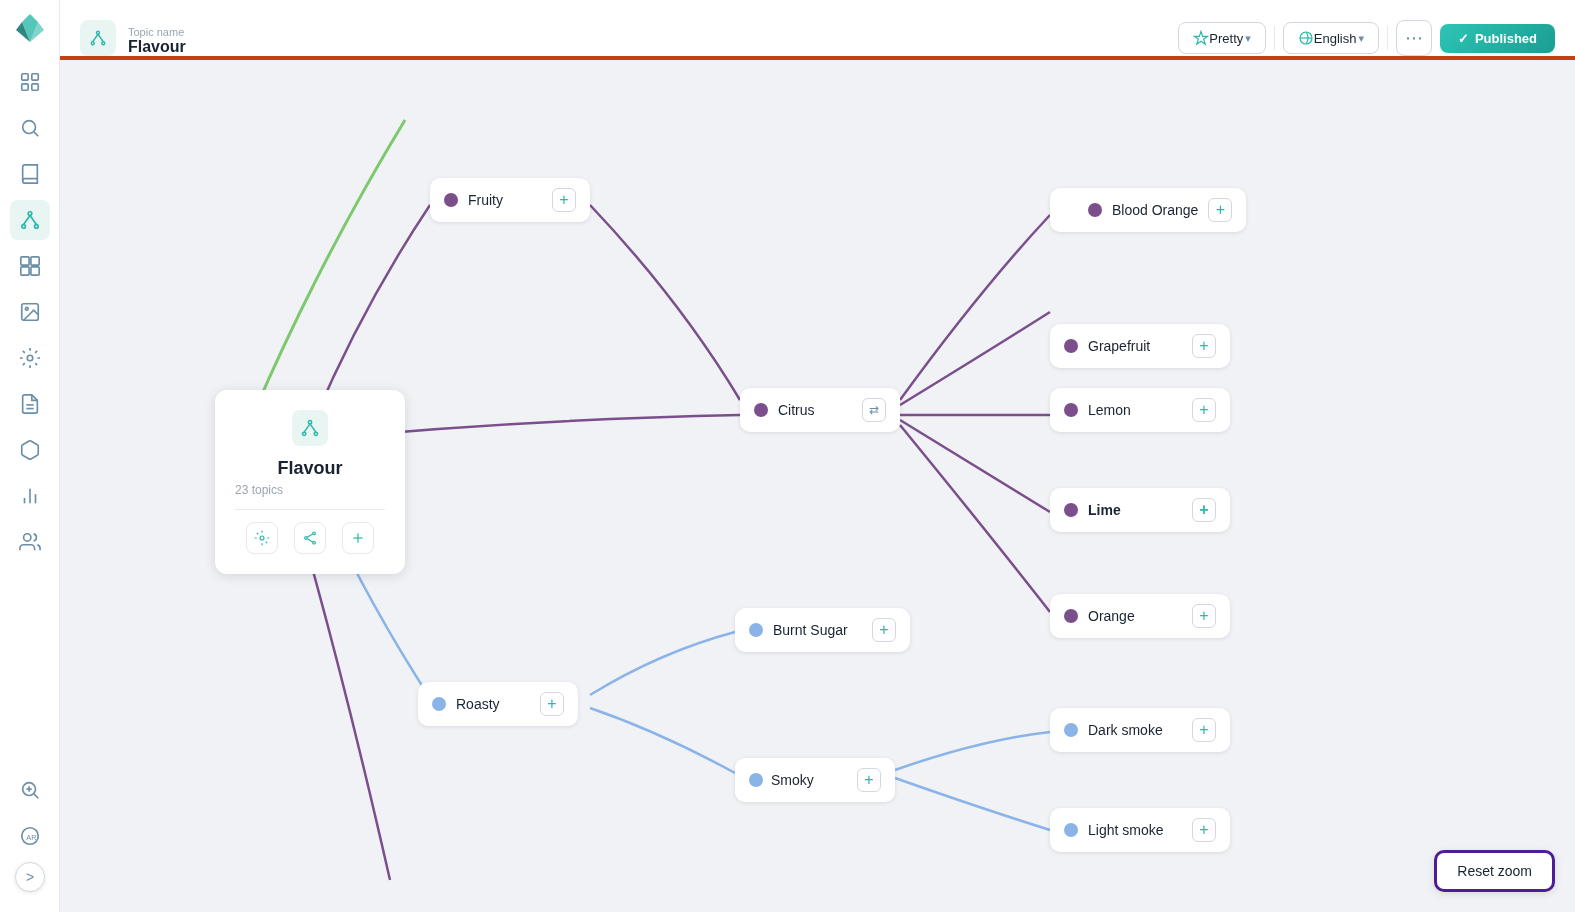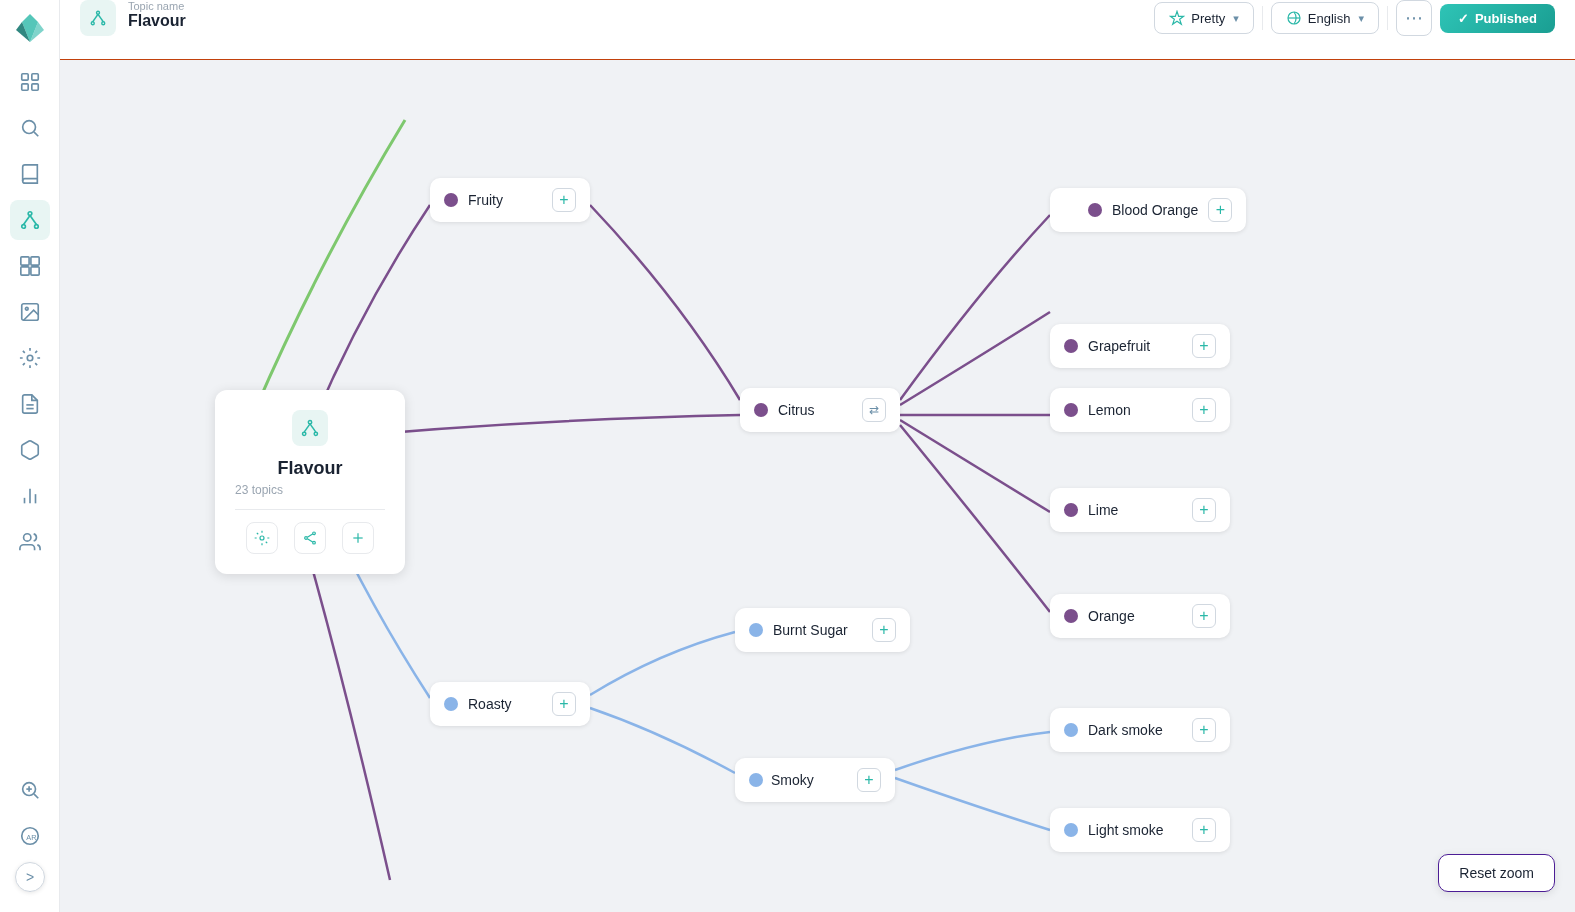--- a/index.html
+++ b/index.html
@@ -17,34 +17,34 @@
     .sidebar-icon {
       width: 40px; height: 40px; border-radius: 8px; display: flex; align-items: center; justify-content: center;
       cursor: pointer; color: #6b8fa8; font-size: 18px;
     }
     .sidebar-icon.active { background: #e8f5f3; color: #2ab8a8; }
     .sidebar-icon svg { width: 22px; height: 22px; }
 
     
     #header {
       position: fixed; left: 60px; top: 0; right: 0; height: 60px;
-      background: #fff; border-bottom: 1px solid #c2410c;
-      display: flex; align-items: flex-start; padding: 0 20px; z-index: 100;
+      background: #fff; border-bottom: 4px solid #c2410c;
+      display: flex; align-items: flex-end; padding: 0 20px; z-index: 100;
     }
     .header-topic-icon {
       width: 36px; height: 36px; background: #e8f5f3; border-radius: 8px;
       display: flex; align-items: center; justify-content: center; margin-right: 12px;
       color: #2ab8a8; font-size: 16px;
     }
     .header-topic-info { flex: 1; }
     .header-topic-label { font-size: 11px; color: #9aa5b1; }
     .header-topic-name { font-size: 16px; font-weight: 600; color: #1a2332; }
     .header-controls { display: flex; align-items: center; gap: 8px; }
     .header-btn {
-      display: flex; align-items: center; gap: 6px; padding: 7px 14px;
+      display: flex; align-items: center; padding: 7px 14px;
       border: 1px solid #d1d8e0; border-radius: 8px; background: #fff;
       font-size: 13px; color: #1a2332; cursor: pointer;
     }
     .header-btn svg { width: 16px; height: 16px; color: #2ab8a8; }
     .header-divider { width: 1px; height: 24px; background: #e8eaed; }
     .header-dots {
       width: 36px; height: 36px; border-radius: 8px; border: 1px solid #d1d8e0;
       display: flex; align-items: center; justify-content: center; cursor: pointer; background: #fff;
       color: #6b8fa8; font-size: 18px;
     }
@@ -99,21 +99,21 @@
     }
 
     
     #connections {
       position: absolute; top: 0; left: 0; width: 100%; height: 100%; pointer-events: none;
     }
 
     
     .reset-zoom {
       position: fixed; bottom: 20px; right: 20px;
-      background: #fff; border: 1px solid #4c1d95; border-radius: 10px;
+      background: #fff; border: 3px solid #4c1d95; border-radius: 10px;
       padding: 10px 20px; font-size: 14px; font-weight: 500; color: #1a2332;
       cursor: pointer; box-shadow: 0 2px 8px rgba(0,0,0,0.1);
     }
 
     
     .sidebar-expand {
       position: fixed; bottom: 20px; left: 15px; width: 30px; height: 30px;
       background: #fff; border: 1px solid #d1d8e0; border-radius: 50%;
       display: flex; align-items: center; justify-content: center; cursor: pointer;
       color: #6b8fa8; font-size: 14px; box-shadow: 0 1px 4px rgba(0,0,0,0.1); z-index: 200;
@@ -352,21 +352,21 @@
     <span class="node-label">Fruity</span>
     <div class="node-add">+</div>
   </div>
 
   <div class="node-card" style="left:680px; top:328px; min-width:160px;">
     <div class="node-dot" style="background:#7b4f8c;"></div>
     <span class="node-label">Citrus</span>
     <div class="node-expand">⇄</div>
   </div>
 
-  <div class="node-card" style="left:370px; top:622px; min-width:160px;">
+  <div class="node-card" style="left:358px; top:622px; min-width:160px;">
     <div class="node-dot" style="background:#8ab4e8;"></div>
     <span class="node-label">Roasty</span>
     <div class="node-add">+</div>
   </div>
 
   <div class="node-card" style="left:675px; top:548px; min-width:175px;border-radius:11px;">
     <div class="node-dot" style="background:#8ab4e8;"></div>
     <span class="node-label">Burnt Sugar</span>
     <div class="node-add">+</div>
   </div>
@@ -388,21 +388,21 @@
     <span class="node-label">Grapefruit</span>
     <div class="node-add">+</div>
   </div>
 
   <div class="node-card" style="left:990px; top:328px; min-width:180px;">
     <div class="node-dot" style="background:#7b4f8c;"></div>
     <span class="node-label">Lemon</span>
     <div class="node-add">+</div>
   </div>
 
-  <div class="node-card" style="left:990px; top:428px; min-width:180px;">
+  <div class="node-card" style="left:990px; top:428px; min-width:180px;font-weight:bold;">
     <div class="node-dot" style="background:#7b4f8c;"></div>
     <span class="node-label">Lime</span>
     <div class="node-add">+</div>
   </div>
 
   <div class="node-card" style="left:990px; top:534px; min-width:180px;">
     <div class="node-dot" style="background:#7b4f8c;"></div>
     <span class="node-label">Orange</span>
     <div class="node-add">+</div>
   </div>

